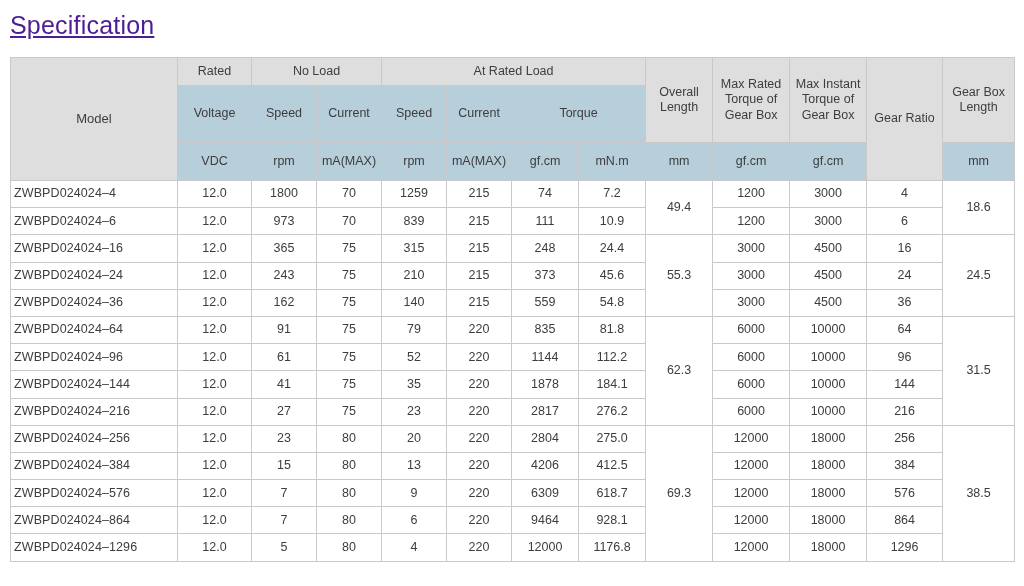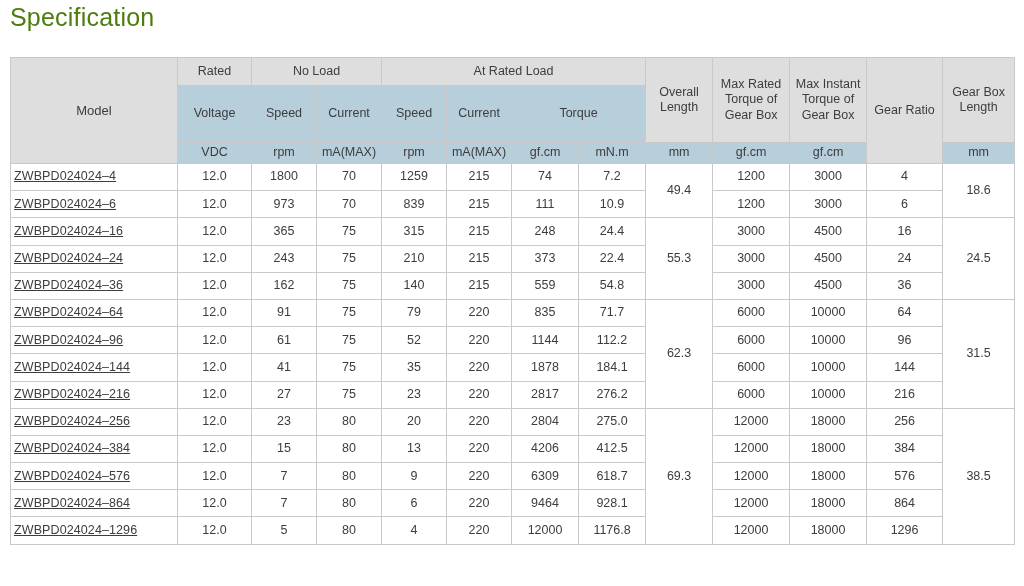--- a/index.html
+++ b/index.html
@@ -16,26 +16,27 @@
   }
   .page {
     position: relative;
     width: 1024px;
     height: 586px;
     box-sizing: border-box;
   }
   .page-title {
     position: absolute;
     left: 10px;
-    top: 0;
+    top: 8px;
     font-size: 25px;
     font-weight: 400;
-    color: #4d7c0f;
+    color: #4c1d95;
     letter-spacing: 0.2px;
     line-height: 34px;
+    text-decoration: underline;
   }
   .spec-table {
     position: absolute;
     left: 10px;
     top: 57px;
     width: 1004px;
     border-collapse: collapse;
     table-layout: fixed;
     font-size: 12.5px;
   }
@@ -51,28 +52,27 @@
     overflow: hidden;
   }
   
   .h-gray   { background: #dedede; }
   .h-blue   { background: #b7cedb; }
   .h-model  { background: #dedede; font-weight: bold; font-size: 13px; margin-top: 27px; }
   .h-unit-blue { background: #b7cedb; font-size: 12.5px; }
 
   .r-head1 { height: 28px; }
   .r-head2 { height: 57px; }
-  .r-head3 { height: 21px; }
+  .r-head3 { height: 38px; }
 
   .spec-table tbody tr { height: 27.2px; }
   .spec-table tbody td { background: #ffffff; font-size: 12.5px; }
   td.model-cell {
     text-align: left;
     letter-spacing: 0.1px;
-    text-decoration: underline;
   }
   .footnote {
     position: absolute;
     left: 10px;
     top: 557px;
     font-size: 13.5px;
     color: #3a3a3a;
   }
   .hdr-2line { line-height: 1.25; }
 </style>
@@ -182,21 +182,21 @@
           <td rowspan="3">24.5</td>
         </tr>
         <tr>
           <td class="model-cell">ZWBPD024024–24</td>
           <td>12.0</td>
           <td>243</td>
           <td>75</td>
           <td>210</td>
           <td>215</td>
           <td>373</td>
-          <td>22.4</td>
+          <td>45.6</td>
           <td>3000</td>
           <td>4500</td>
           <td>24</td>
         </tr>
         <tr>
           <td class="model-cell">ZWBPD024024–36</td>
           <td>12.0</td>
           <td>162</td>
           <td>75</td>
           <td>140</td>
@@ -208,21 +208,21 @@
           <td>36</td>
         </tr>
         <tr>
           <td class="model-cell">ZWBPD024024–64</td>
           <td>12.0</td>
           <td>91</td>
           <td>75</td>
           <td>79</td>
           <td>220</td>
           <td>835</td>
-          <td>71.7</td>
+          <td>81.8</td>
           <td rowspan="4">62.3</td>
           <td>6000</td>
           <td>10000</td>
           <td>64</td>
           <td rowspan="4">31.5</td>
         </tr>
         <tr>
           <td class="model-cell">ZWBPD024024–96</td>
           <td>12.0</td>
           <td>61</td>

